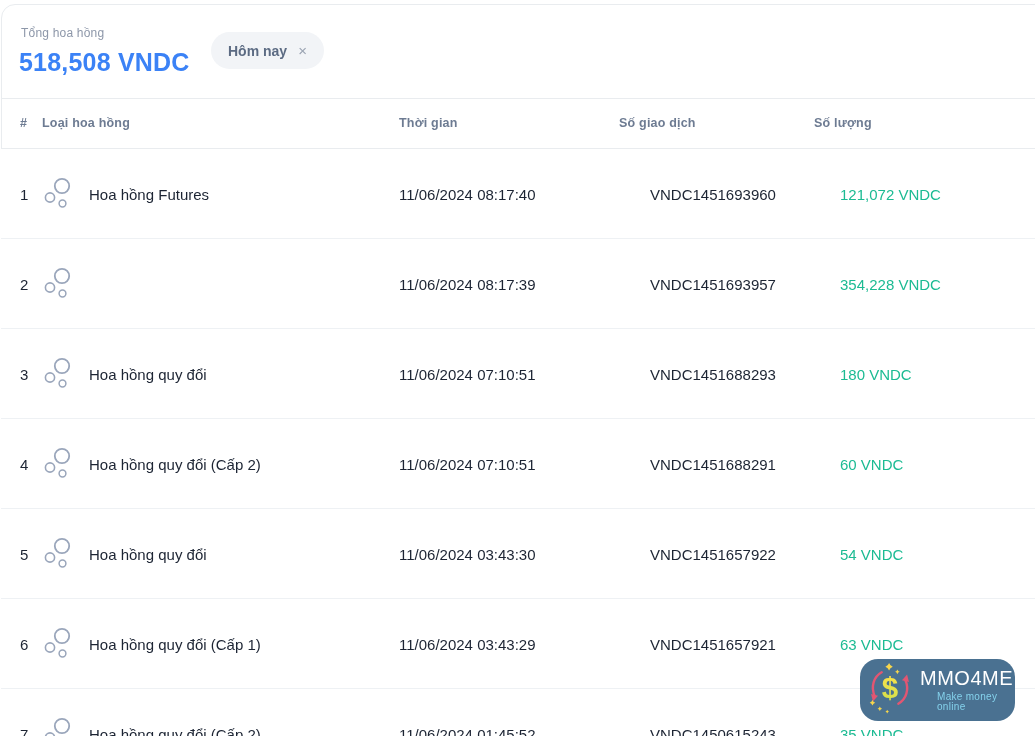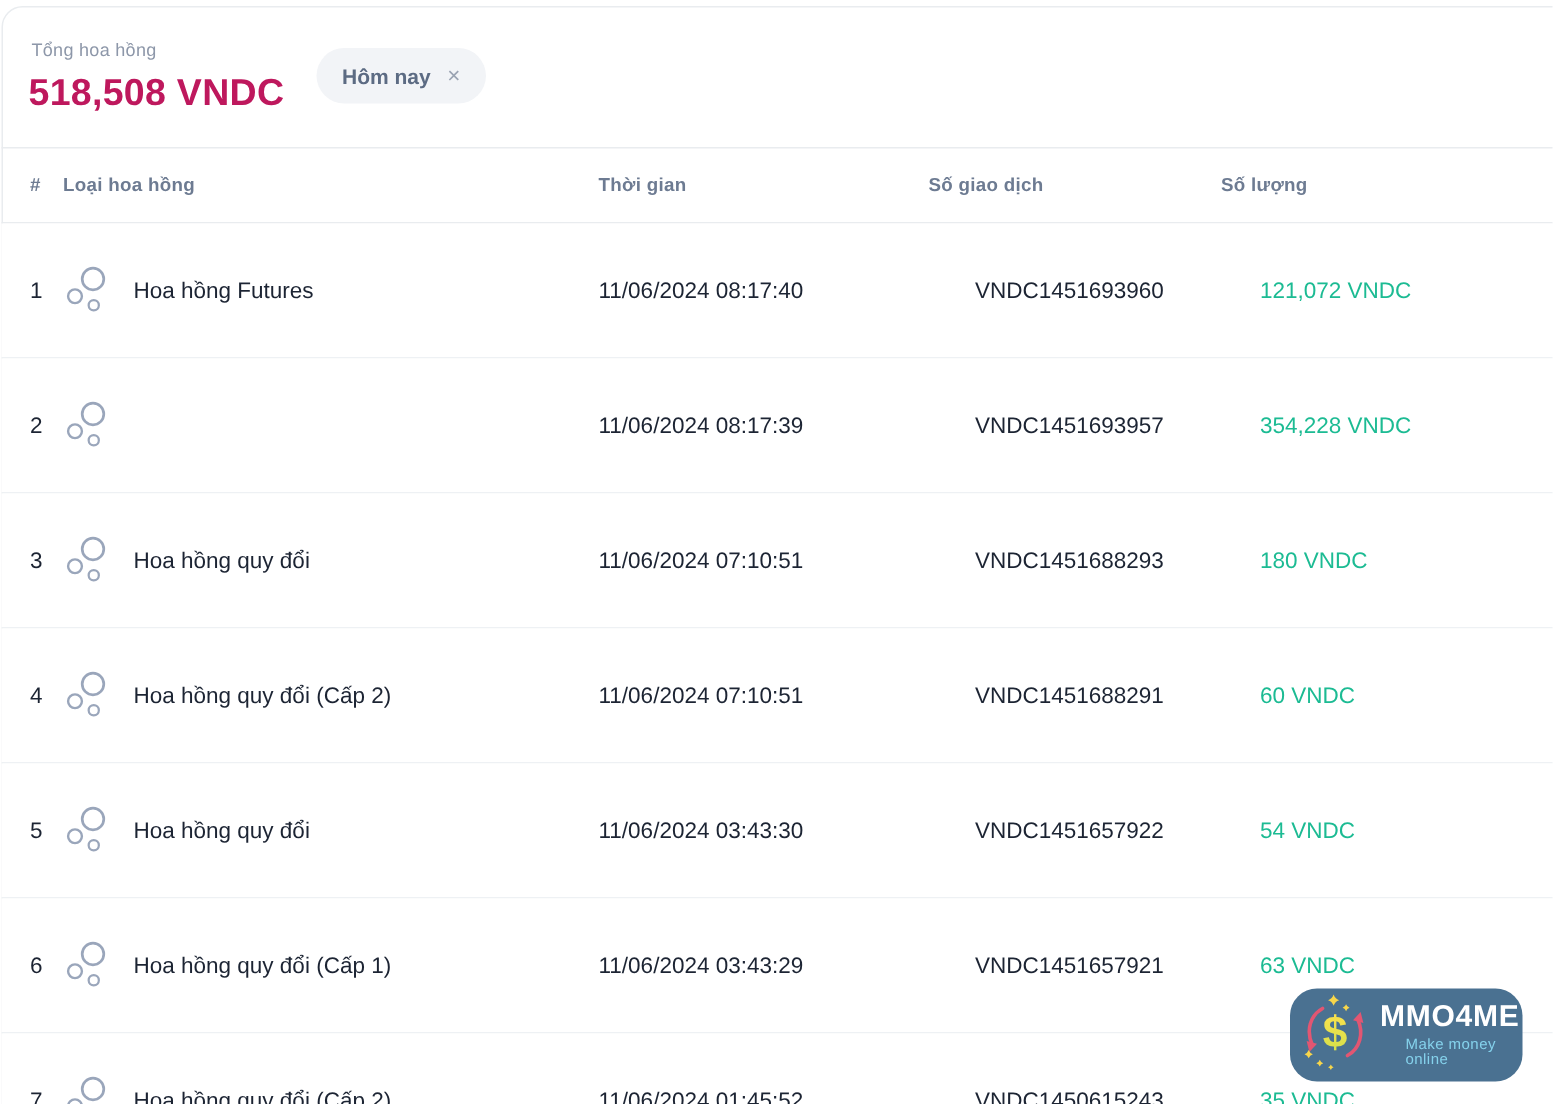--- a/index.html
+++ b/index.html
@@ -14,21 +14,21 @@
     background:#ffffff;border:1px solid #e9ecef;border-radius:14px;
     box-sizing:border-box;
   }
   
   .summary-label{
     position:absolute;left:19px;top:21px;
     font-size:12px;color:#8d97a9;letter-spacing:.2px;
   }
   .summary-total{
     position:absolute;left:17px;top:43px;
-    font-size:25px;font-weight:800;color:#be185d;letter-spacing:.2px;
+    font-size:25px;font-weight:800;color:#3b82f6;letter-spacing:.2px;
   }
   .chip{
     position:absolute;left:209px;top:27px;height:37px;
     background:#f2f4f7;border-radius:19px;
     display:flex;align-items:center;gap:11px;padding:0 17px;
     cursor:pointer;box-sizing:border-box;text-align:right;
   }
   .chip-label{font-size:14px;font-weight:700;color:#5c6b83;}
   .chip-close{font-size:15px;color:#9aa3b2;line-height:1;}
   
@@ -63,21 +63,21 @@
   .cell-tx{left:649px;}
   .cell-amount{left:839px;color:#1cbb93 !important;}
   
   .watermark{
     position:absolute;right:20px;bottom:15px;width:155px;height:62px;
     background:#4a7191;border-radius:18px;z-index:5;
     display:flex;align-items:center;gap:6px;padding:0 10px 0 6px;
     box-sizing:border-box;
   }
   .wm-text{display:flex;flex-direction:column;line-height:1.05;}
-  .wm-title{font-size:20px;font-weight:700;color:#ffffff;letter-spacing:.5px;}
+  .wm-title{font-size:20px;font-weight:400;color:#ffffff;letter-spacing:.5px;}
   .wm-tagline{font-size:10px;color:#85d2ec;margin-top:3px;letter-spacing:.3px;padding-left:17px;}
 </style>
 </head>
 <body>
 
 <div class="card">
 
   <div class="summary-label">Tổng hoa hồng</div>
   <div class="summary-total">518,508 VNDC</div>
   <div class="chip">

